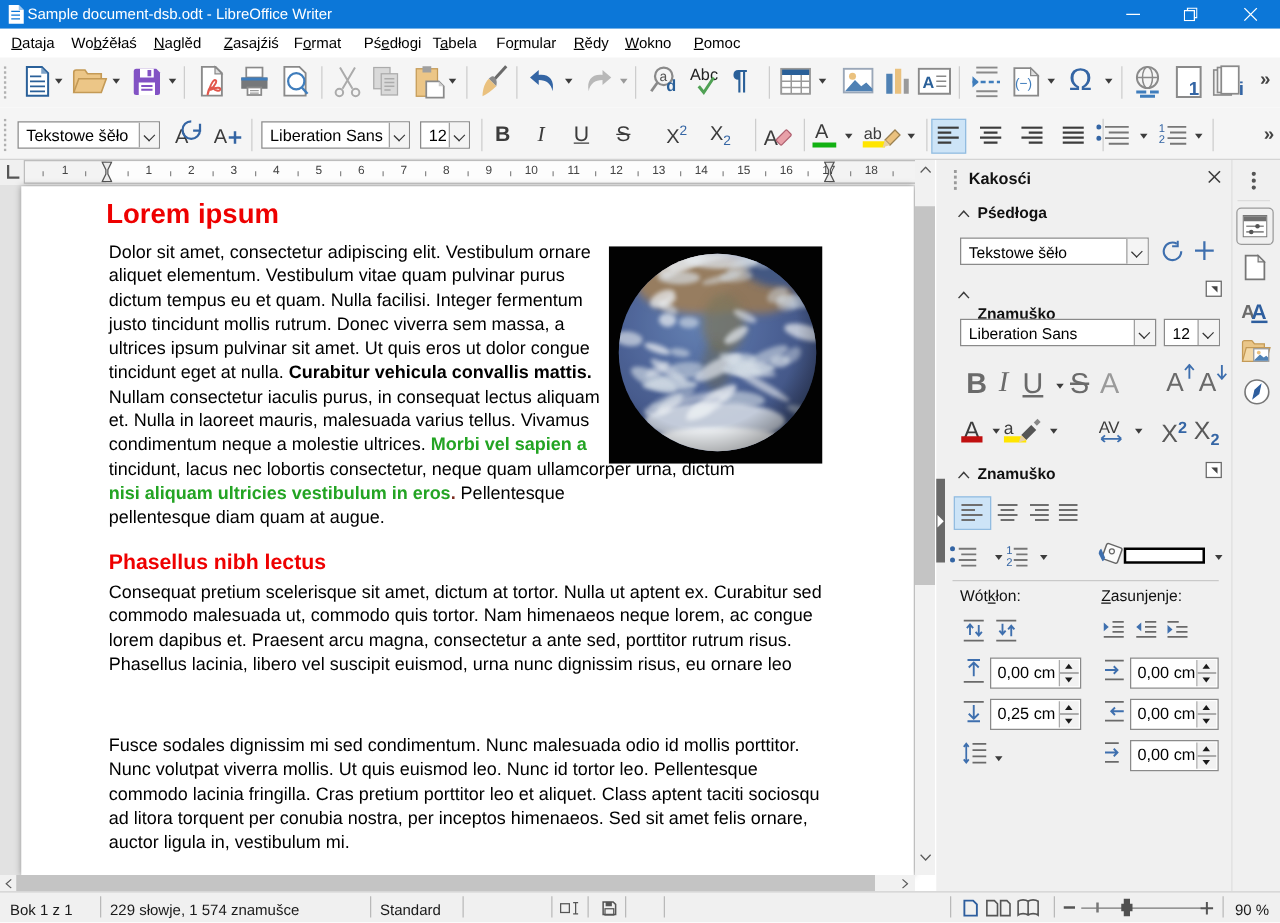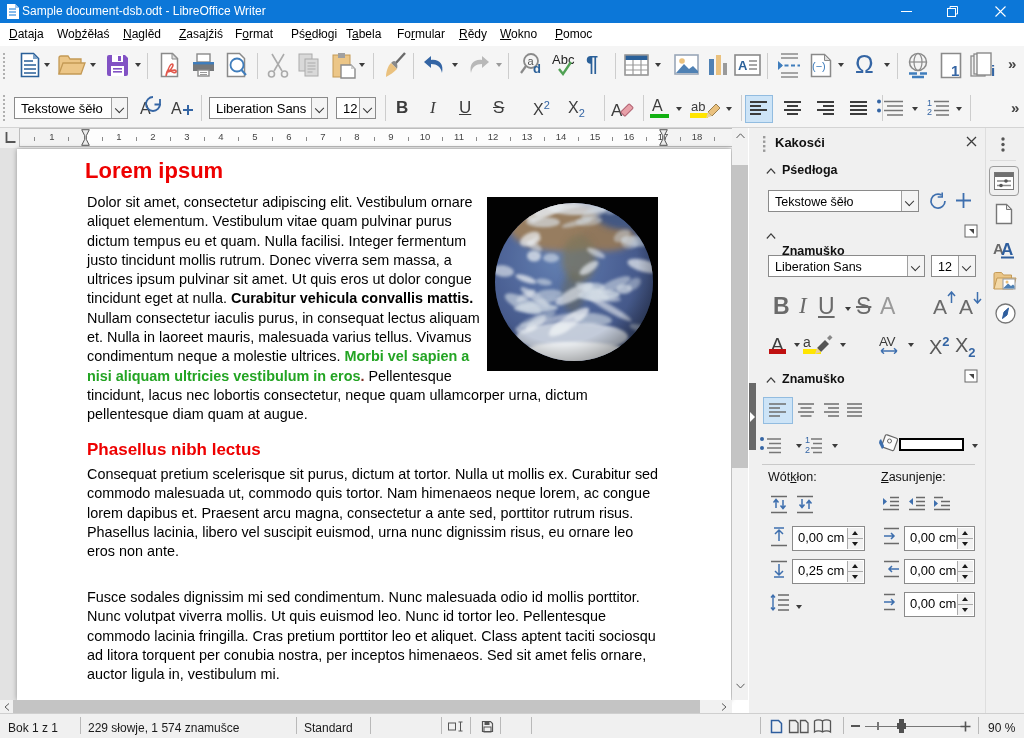--- a/index.html
+++ b/index.html
@@ -384,22 +384,22 @@
 <div class="ab" style="left:87px;top:193px;font-size:14.4px;line-height:19.3px;color:#000">
 <div class="line">Dolor sit amet, consectetur adipiscing elit. Vestibulum ornare</div>
 <div class="line">aliquet elementum. Vestibulum vitae quam pulvinar purus</div>
 <div class="line">dictum tempus eu et quam. Nulla facilisi. Integer fermentum</div>
 <div class="line">justo tincidunt mollis rutrum. Donec viverra sem massa, a</div>
 <div class="line">ultrices ipsum pulvinar sit amet. Ut quis eros ut dolor congue</div>
 <div class="line">tincidunt eget at nulla. <b>Curabitur vehicula convallis mattis.</b></div>
 <div class="line">Nullam consectetur iaculis purus, in consequat lectus aliquam</div>
 <div class="line">et. Nulla in laoreet mauris, malesuada varius tellus. Vivamus</div>
 <div class="line">condimentum neque a molestie ultrices. <span class="g">Morbi vel sapien a</span></div>
+<div class="line">tincidunt, lacus nec lobortis consectetur, neque quam ullamcorper urna, dictum</div>
 <div class="line"><span class="g">nisi aliquam ultricies vestibulum in eros</span><b style="color:#7b2c21">.</b> Pellentesque</div>
-<div class="line">tincidunt, lacus nec lobortis consectetur, neque quam ullamcorper urna, dictum</div>
 <div class="line">pellentesque diam quam at augue.</div>
 </div>
 <svg class="ab" style="left:487px;top:197px" width="171" height="174" viewBox="0 0 171 174">
 <defs>
 <radialGradient id="oc" cx="40%" cy="35%" r="75%">
           <stop offset="0%" stop-color="#5474ac"></stop>
           <stop offset="50%" stop-color="#3a528c"></stop>
           <stop offset="82%" stop-color="#2c4075"></stop>
           <stop offset="100%" stop-color="#263862"></stop>
         </radialGradient>
@@ -474,25 +474,24 @@
 <ellipse cx="108" cy="15" rx="15" ry="5.5" fill="#d2dce5" opacity="0.48" transform="rotate(-27 108 15)" filter="url(#b2)"></ellipse>
 <ellipse cx="85" cy="140" rx="56" ry="15" fill="#eef2f5" filter="url(#b2)" opacity="0.77"></ellipse>
 <ellipse cx="88" cy="158" rx="60" ry="13" fill="#f4f6f8" filter="url(#b2)"></ellipse>
 <path d="M30 16 Q62 4 98 8 Q70 14 46 26 Z" fill="#e8ecef" filter="url(#b2)" opacity="0.68"></path>
 </g>
 <circle cx="87" cy="85" r="79" fill="#cdd5e0" opacity="0.13"></circle>
 <circle cx="87" cy="85" r="79" fill="url(#shade)"></circle>
 </svg>
 <div class="ab" style="left:87px;top:440px;font-size:17px;font-weight:bold;color:#ee0000">Phasellus nibh lectus</div>
 <div class="ab" style="left:87px;top:465px;font-size:14.4px;line-height:19.3px;color:#000">
-<div class="line">Consequat pretium scelerisque sit purus, dictum at tortor. Nulla ut mollis ex. Curabitur sed</div>
+<div class="line">Consequat pretium scelerisque sit amet, dictum at tortor. Nulla ut aptent ex. Curabitur sed</div>
 <div class="line">commodo malesuada ut, commodo quis tortor. Nam himenaeos neque lorem, ac congue</div>
 <div class="line">lorem dapibus et. Praesent arcu magna, consectetur a ante sed, porttitor rutrum risus.</div>
 <div class="line">Phasellus lacinia, libero vel suscipit euismod, urna nunc dignissim risus, eu ornare leo</div>
-<div class="line">eros non ante.</div>
 </div>
 <div class="ab" style="left:87px;top:588px;font-size:14.4px;line-height:19.3px;color:#000">
 <div class="line">Fusce sodales dignissim mi sed condimentum. Nunc malesuada odio id mollis porttitor.</div>
 <div class="line">Nunc volutpat viverra mollis. Ut quis euismod leo. Nunc id tortor leo. Pellentesque</div>
 <div class="line">commodo lacinia fringilla. Cras pretium porttitor leo et aliquet. Class aptent taciti sociosqu</div>
 <div class="line">ad litora torquent per conubia nostra, per inceptos himenaeos. Sed sit amet felis ornare,</div>
 <div class="line">auctor ligula in, vestibulum mi.</div>
 </div>
 </div>
 

